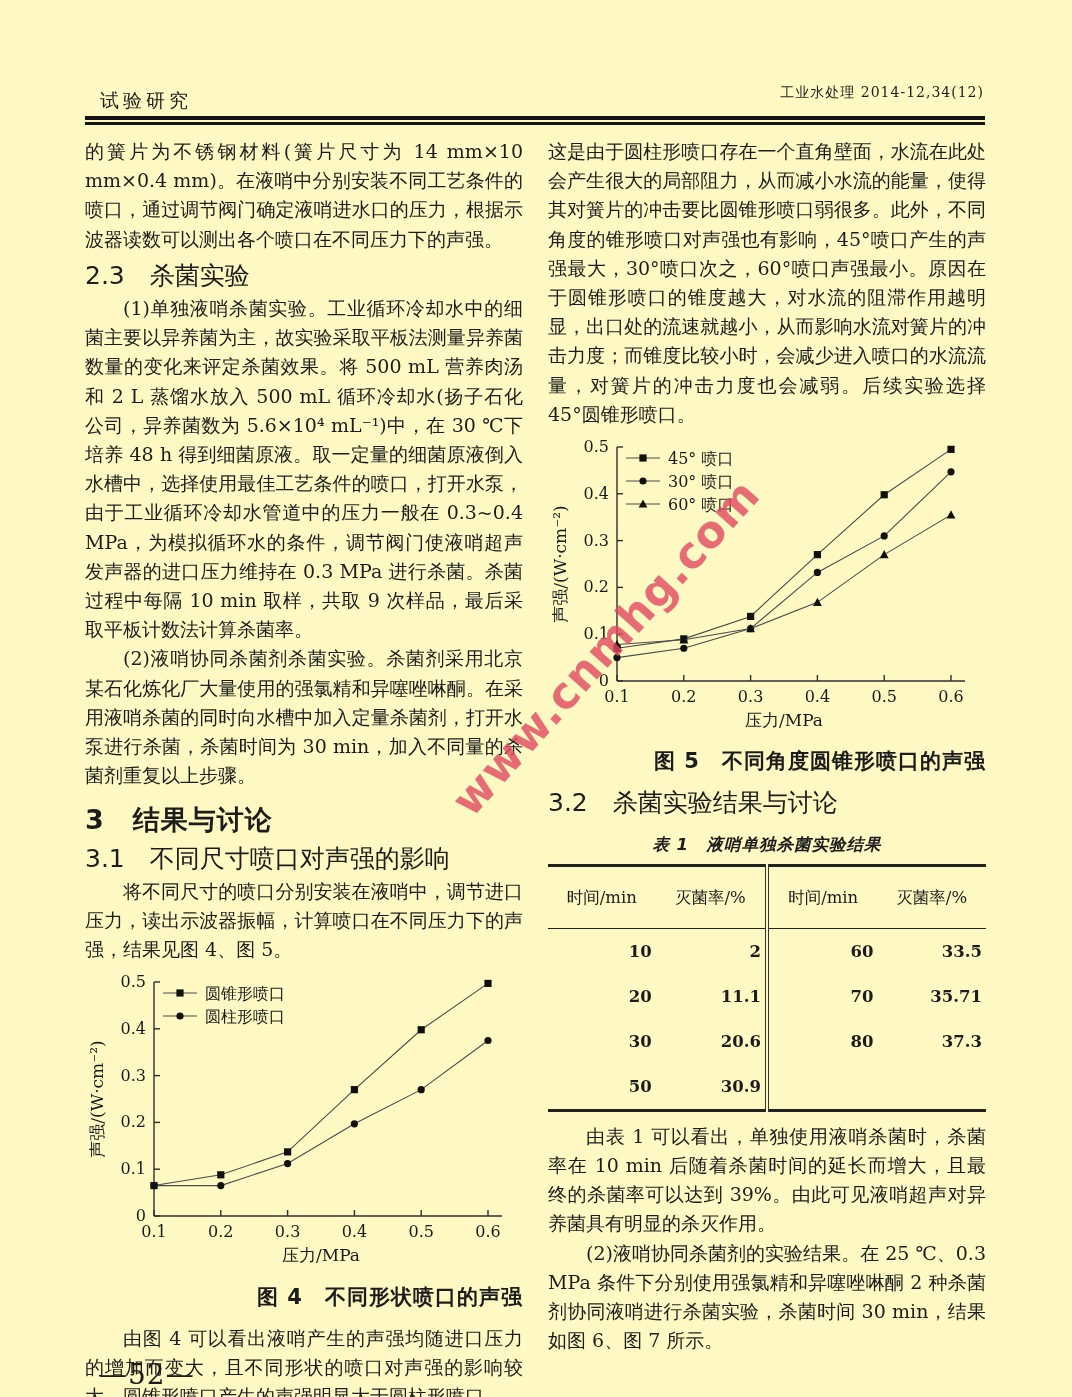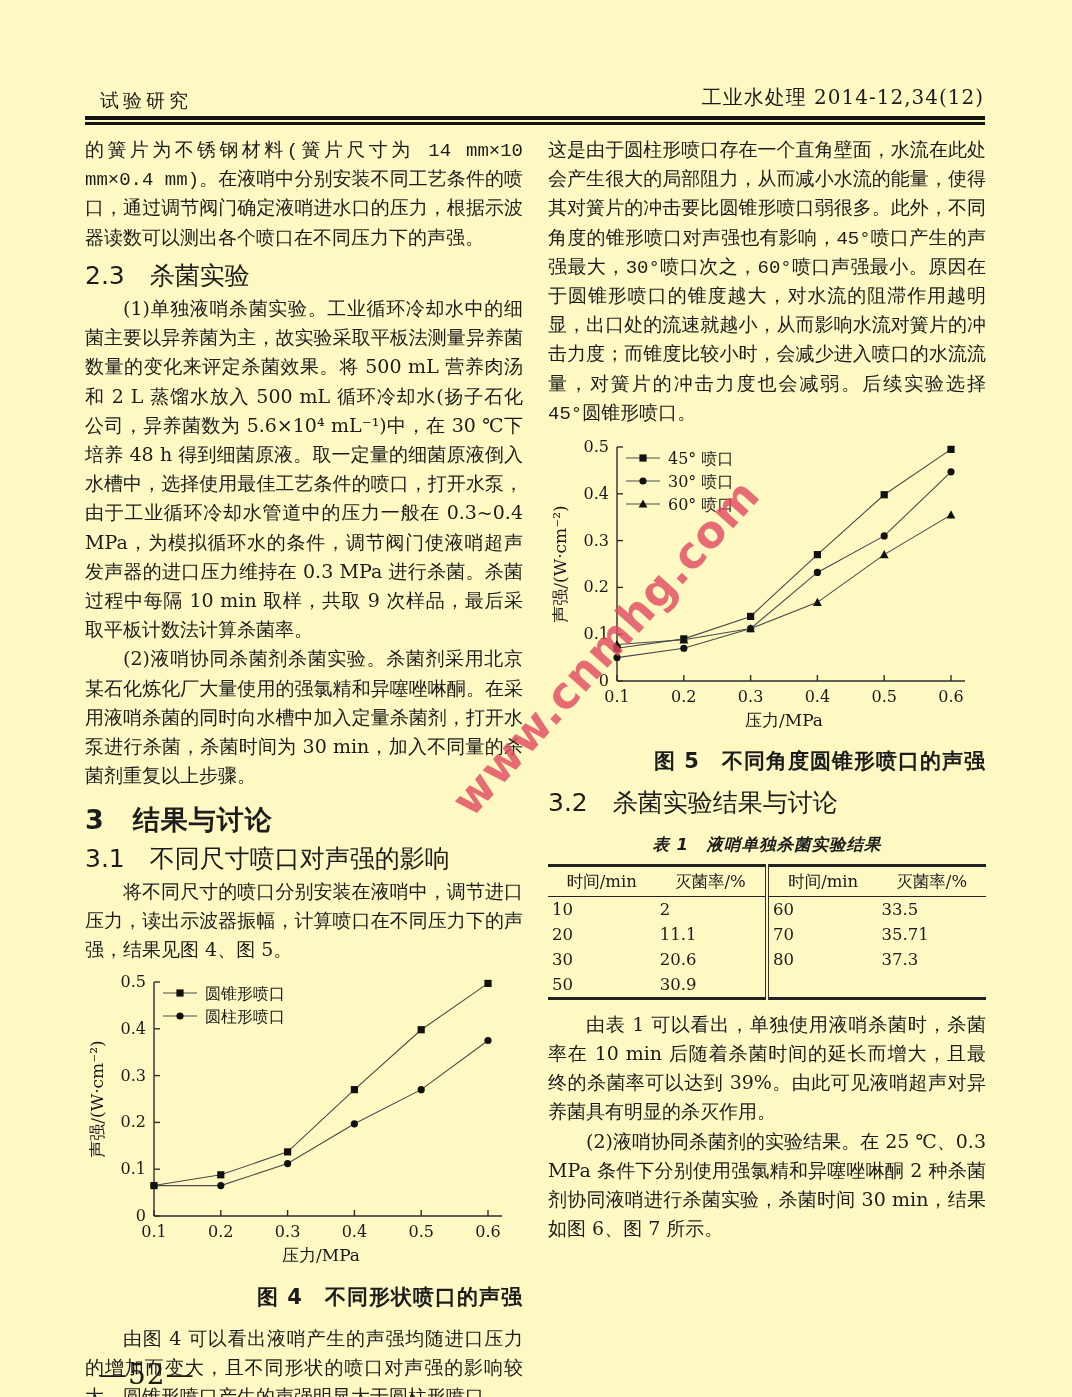--- a/index.html
+++ b/index.html
@@ -7,50 +7,50 @@
     position:relative;
     width:1072px;height:1397px;
     margin:0 auto;
     background:#fef9c3;
     overflow:hidden;
     font-family:"DejaVu Serif","Liberation Serif",serif;
     color:#1c1c1c;
   }
   
   .hdr-left{position:absolute;left:100px;top:88px;font-size:19px;letter-spacing:4px;}
-  .hdr-right{position:absolute;right:88px;top:84px;font-size:20px;letter-spacing:1px;}
+  .hdr-right{position:absolute;right:88px;top:84px;font-size:14px;letter-spacing:1px;}
   .hdr-rule{position:absolute;left:85px;right:87px;top:116px;}
   .hdr-rule .r1{height:4px;background:#141414;}
   .hdr-rule .r2{height:3px;background:#141414;margin-top:2px;}
   
   .col{position:absolute;top:137px;width:438px;font-size:19px;line-height:29.2px;text-align:justify;}
   .col-left{left:85px;}
   .col-right{left:548px;}
   .col p{margin:0;text-indent:2em;}
-  .col p.noindent{text-indent:0;font-family:Liberation Mono, monospace;}
+  .col p.noindent{text-indent:0;}
   h3.sec{font-size:27px;margin:15px 0 9px 0;text-indent:0;font-family:"DejaVu Sans","Liberation Sans",sans-serif;font-weight:bold;letter-spacing:1px;}
   h4.sub{font-size:25px;margin:7px 0 4px 0;text-indent:0;font-family:"DejaVu Sans","Liberation Sans",sans-serif;font-weight:normal;}
   
   .figure{margin:8px 0 0 0;text-align:center;}
   .figure svg{display:inline-block;}
   .fig-caption{font-size:21px;font-weight:bold;text-align:right;margin:6px 0 12px 0;text-indent:0;
                font-family:"DejaVu Sans","Liberation Sans",sans-serif;letter-spacing:1px;}
   svg text{font-family:"DejaVu Serif","Liberation Serif",serif;fill:#1a1a1a;}
   svg .tick{font-size:16px;}
   svg .alabel{font-size:17px;}
   svg .ax{stroke:#2e2e2e;stroke-width:1.4;}
   svg .sline{fill:none;stroke:#4a4a4a;stroke-width:1.1;}
   svg .mk{fill:#111;stroke:none;}
   
   .tbl-caption{font-size:16.5px;font-weight:bold;text-align:center;margin:12px 0 5px 0;text-indent:0;
                font-family:"DejaVu Sans","Liberation Sans",sans-serif;letter-spacing:1px;font-style:italic;}
   table.data{width:100%;border-collapse:collapse;font-size:16.5px;line-height:25px;
              border-top:3px solid #222;border-bottom:3px solid #222;margin-bottom:10px;}
-  table.data th{font-weight:normal;border-bottom:1.5px solid #222;padding:2px 4px;text-align:center;}
-  table.data td{padding:0 4px;text-align:left;}
+  table.data th{font-weight:normal;border-bottom:1.5px solid #222;padding:18px 4px;text-align:center;}
+  table.data td{padding:10px 4px;text-align:right;font-weight:bold;}
   table.data th:nth-child(2),table.data td:nth-child(2){border-right:4px double #333;}
   
   .watermark{
     position:absolute;left:402px;top:652px;width:352px;text-align:center;
     transform:rotate(-48deg);
     font-family:"DejaVu Sans","Liberation Sans",sans-serif;
     font-size:44px;font-weight:bold;letter-spacing:1px;
     opacity:.8;pointer-events:none;white-space:nowrap;z-index:5;
   }
   

